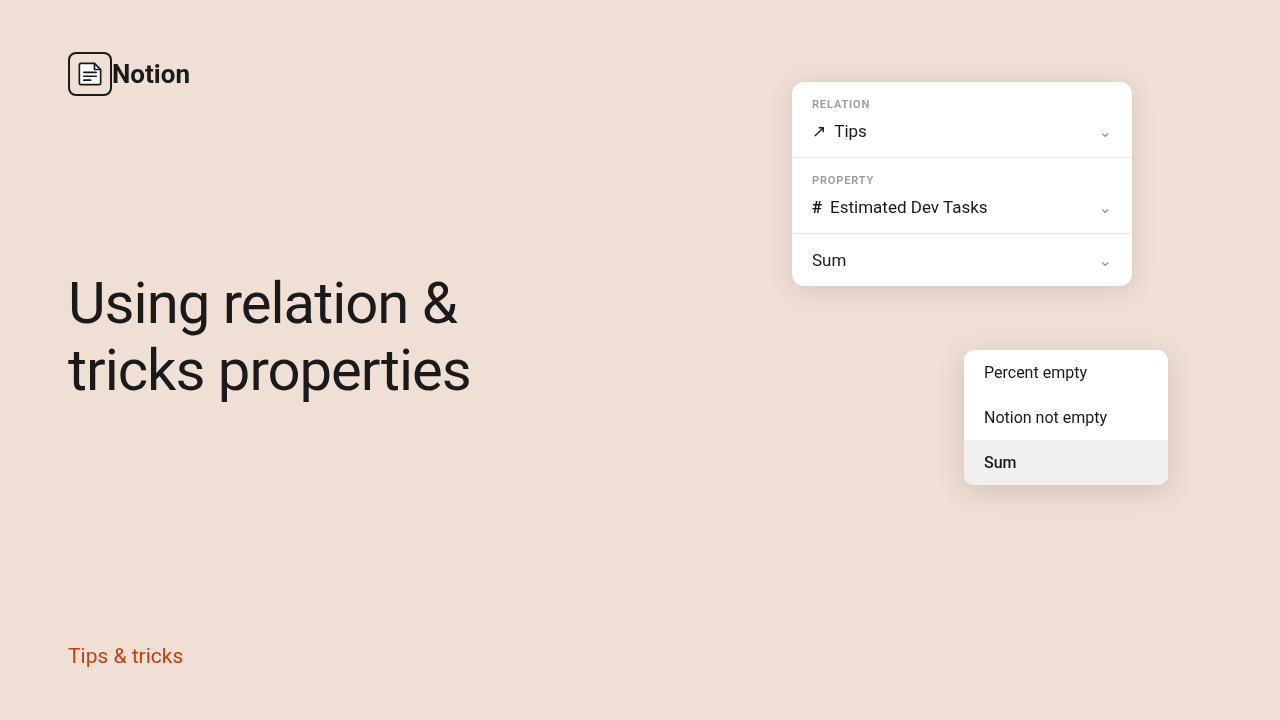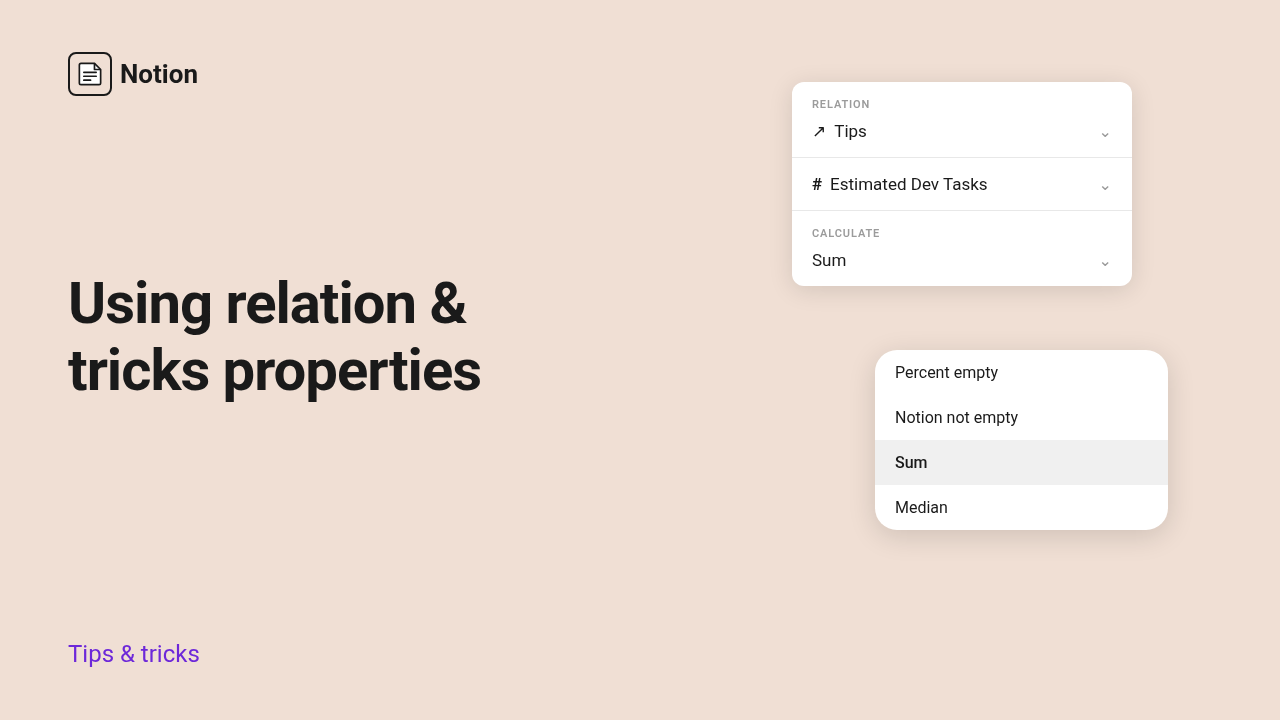--- a/index.html
+++ b/index.html
@@ -17,21 +17,21 @@
       position: relative;
     }
 
     
     .header {
       position: absolute;
       top: 52px;
       left: 68px;
       display: flex;
       align-items: center;
-      gap: 8px;
+      gap: 0;
     }
 
     .notion-logo {
       width: 44px;
       height: 44px;
       border: 2.5px solid #1a1a1a;
       border-radius: 8px;
       display: flex;
       align-items: center;
       justify-content: center;
@@ -47,33 +47,33 @@
     
     .main-heading {
       position: absolute;
       top: 270px;
       left: 68px;
       width: 560px;
     }
 
     .main-heading h1 {
       font-size: 58px;
-      font-weight: 700;
+      font-weight: 400;
       color: #1a1a1a;
       line-height: 1.15;
       letter-spacing: -1px;
     }
 
     
     .tips-label {
       position: absolute;
       bottom: 52px;
       left: 68px;
-      font-size: 24px;
-      color: #6d28d9;
+      font-size: 21px;
+      color: #c2410c;
       font-weight: 400;
     }
 
     
     .panel {
       position: absolute;
       top: 82px;
       right: 148px;
       width: 340px;
       background: #ffffff;
@@ -131,23 +131,23 @@
     .chevron-icon {
       color: #9b9b9b;
       font-size: 16px;
     }
 
     
     .dropdown {
       position: absolute;
       top: 350px;
       right: 112px;
-      width: 293px;
+      width: 204px;
       background: #ffffff;
-      border-radius: 22px;
+      border-radius: 10px;
       box-shadow: 0 6px 28px rgba(0,0,0,0.14);
       overflow: hidden;
     }
 
     .dropdown-item {
       padding: 13px 20px;
       font-size: 16px;
       color: #1a1a1a;
       cursor: pointer;
       background: transparent;
@@ -190,36 +190,35 @@
     <div class="section-value">
       <div class="value-left">
         <span class="relation-icon">↗</span>
         <span>Tips</span>
       </div>
       <span class="chevron-icon">⌄</span>
     </div>
   </div>
 
   <div class="panel-section">
+    <div class="section-label">PROPERTY</div>
     <div class="section-value">
       <div class="value-left">
         <span class="hash-icon">#</span>
         <span>Estimated Dev Tasks</span>
       </div>
       <span class="chevron-icon">⌄</span>
     </div>
   </div>
 
   <div class="panel-section">
-    <div class="section-label">CALCULATE</div>
     <div class="section-value">
       <span>Sum</span>
       <span class="chevron-icon">⌄</span>
     </div>
   </div>
 </div>
 
 <div class="dropdown">
 <div class="dropdown-item">Percent empty</div>
     <div class="dropdown-item">Notion not empty</div>
     <div class="dropdown-item active">Sum</div>
-    <div class="dropdown-item">Median</div>
   </div>
 
 </body></html>

